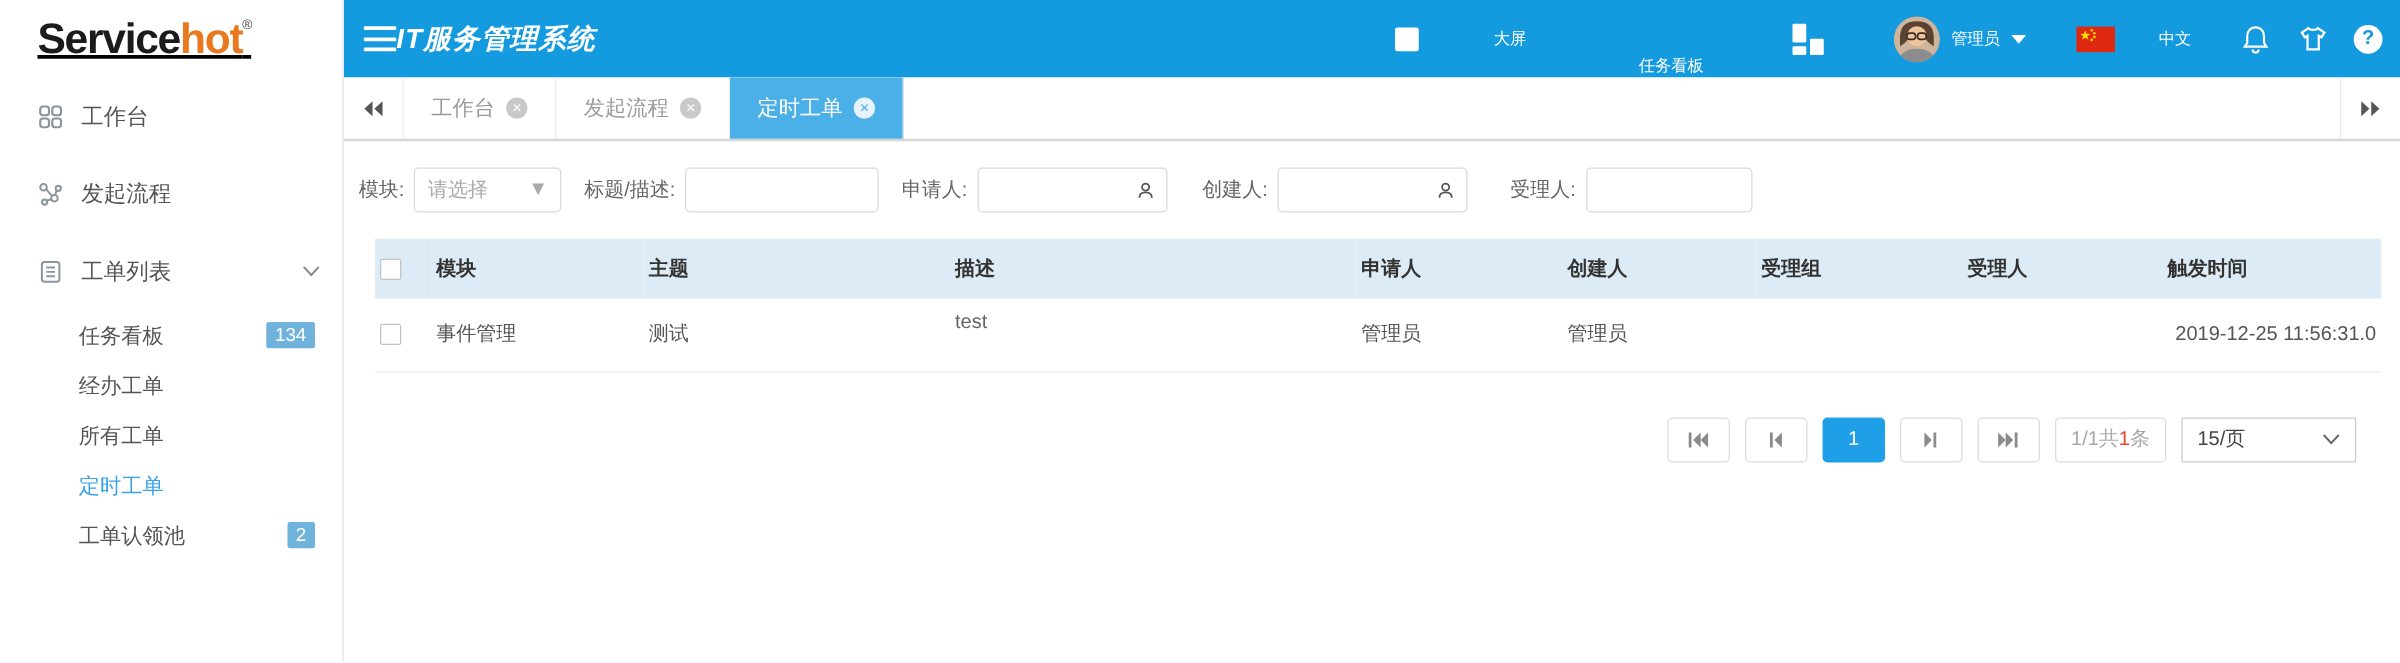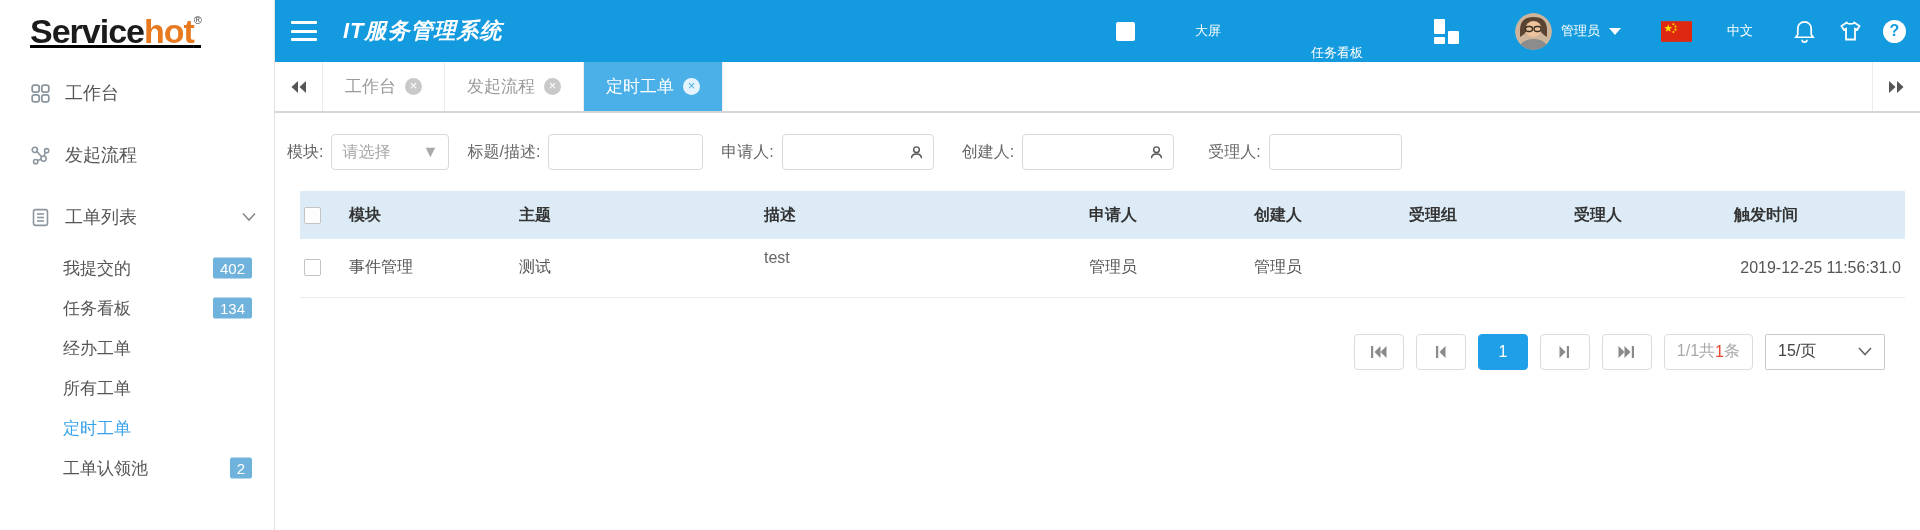--- a/index.html
+++ b/index.html
@@ -25,21 +25,21 @@
            padding:3px 7px; border-radius:2px; min-width:20px; text-align:center; }
 
   
   .main { flex:1; display:flex; flex-direction:column; background:#fff; }
 
   
   .topbar { height:62px; background:#149ade; display:flex; align-items:center;
             color:#fff; padding:0 14px 0 16px; }
   .hamburger { width:26px; height:20px; display:flex; flex-direction:column; justify-content:space-between; cursor:pointer; }
   .hamburger i { display:block; height:3px; background:#fff; border-radius:1px; }
-  .app-title { margin-left:26px; font-size:22px; font-weight:bold; font-style:italic; letter-spacing:1px; }
+  .app-title { font-size:22px; font-weight:bold; font-style:italic; letter-spacing:1px; }
   .topbar .spacer { flex:1; }
   .top-link { font-size:13px; cursor:pointer; white-space:nowrap; }
   .screen-icon { width:19px; height:19px; background:#fff; border-radius:2px; margin-left:0; cursor:pointer; }
   .ml60 { margin-left:60px; } .ml90 { margin-left:90px;margin-top:44px; } .ml70 { margin-left:70px; }
   .ml55 { margin-left:55px; } .ml40 { margin-left:40px; } .ml35 { margin-left:35px; }
   .ml22 { margin-left:22px; } .ml20 { margin-left:20px; }
   .avatar { width:37px; height:37px; border-radius:50%; overflow:hidden; cursor:pointer; flex:0 0 auto; }
   .user-wrap { display:flex; align-items:center; gap:9px; cursor:pointer; }
   .caret-down { width:0; height:0; border-left:6px solid transparent; border-right:6px solid transparent;
                 border-top:7px solid #fff; display:inline-block; }
@@ -94,21 +94,21 @@
   
   .pagination { margin-top:36px; display:flex; justify-content:flex-end; align-items:center;
                 gap:12px; padding-right:35px; }
   .pg-btn { width:50px; height:36px; border:1px solid #dcdcdc; border-radius:4px; background:#fff;
             display:flex; align-items:center; justify-content:center; cursor:pointer; }
   .pg-btn.page { font-size:16px; color:#555; }
   .pg-btn.active { background:#1e9fe8; border-color:#1e9fe8; color:#fff; }
   .pg-info { height:36px; border:1px solid #dcdcdc; border-radius:4px; background:#fff;
              display:flex; align-items:center; padding:0 12px; font-size:16px; color:#a9a9a9; }
   .pg-info .red { color:#e8492e; }
-  .pg-size { width:120px; height:36px; border:1px solid #c9c9c9; border-radius:2px; background:#fff;
+  .pg-size { width:140px; height:36px; border:1px solid #c9c9c9; border-radius:2px; background:#fff;
              display:flex; align-items:center; justify-content:space-between; padding:0 12px;
              font-size:16px; color:#444; cursor:pointer; }
 </style>
 </head>
 <body>
 
 <div class="app">
 
   <aside class="sidebar">
     <div class="logo">
@@ -146,24 +146,20 @@
             <line x1="8" y1="12" x2="16" y2="12"></line>
             <line x1="8" y1="16" x2="16" y2="16"></line>
           </svg>
         <span>工单列表</span>
         <svg class="menu-chevron" width="14" height="10" viewBox="0 0 14 10" fill="none" stroke="#8a8a8a" stroke-width="1.6">
             <polyline points="1,1.5 7,8 13,1.5"></polyline>
           </svg>
       </div>
 
       <div>
-        <div class="sub-item">
-          <span>我提交的</span>
-          <span class="badge">402</span>
-        </div>
         <div class="sub-item">
           <span>任务看板</span>
           <span class="badge">134</span>
         </div>
         <div class="sub-item">
           <span>经办工单</span>
         </div>
         <div class="sub-item">
           <span>所有工单</span>
         </div>

